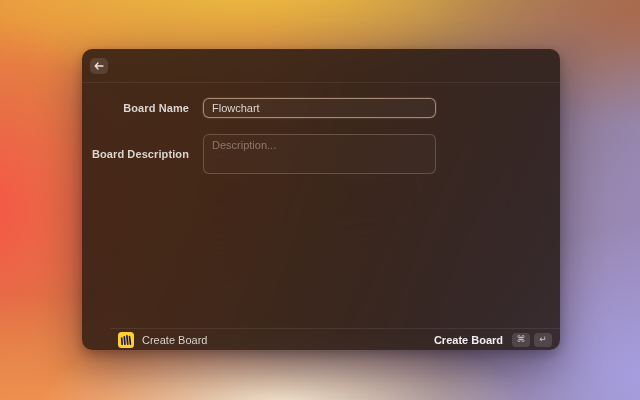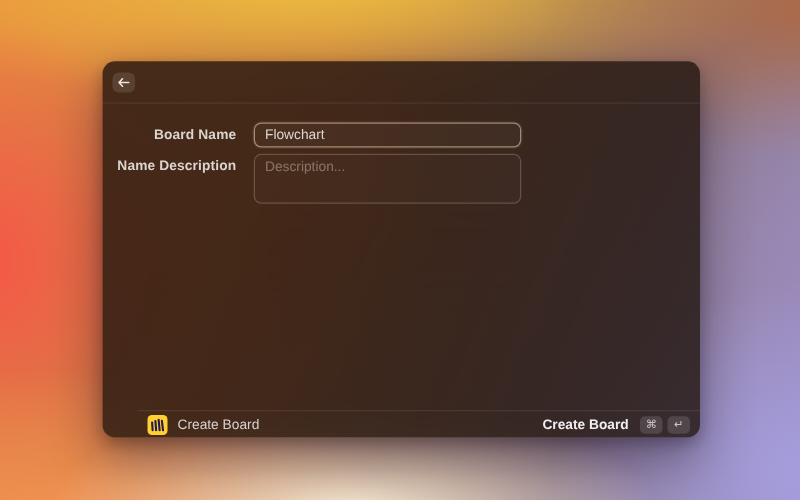--- a/index.html
+++ b/index.html
@@ -38,28 +38,28 @@
     border-bottom:1px solid rgba(255,255,255,0.07);
   }
   .back-btn{
     width:18px;height:16px;border-radius:5px;border:none;cursor:pointer;
     background:rgba(255,255,255,0.11);
     display:flex;align-items:center;justify-content:center;padding:0;
   }
   .back-btn svg{display:block;}
   
   .dlg-form{flex:1 1 auto;padding-top:15px;}
-  .form-row{display:flex;margin-bottom:5px;}
+  .form-row{display:flex;margin-bottom:16px;align-items:center;}
   .form-label{
     width:107px;flex:none;text-align:right;margin-right:14px;
     font-size:11px;font-weight:700;color:#dad5d1;line-height:20px;
     letter-spacing:0.1px;white-space:nowrap;
   }
   .field{
-    width:214px;box-sizing:border-box;border-radius:6px;
+    width:233px;box-sizing:border-box;border-radius:6px;
     font-family:"Liberation Sans","DejaVu Sans",sans-serif;
     font-size:11px;color:#dcd7d2;outline:none;
   }
   .field-name{
     height:20px;padding:0 8px;
     background:rgba(255,255,255,0.03);
     border:1px solid rgba(222,196,168,0.62);
     box-shadow:0 0 0 1px rgba(222,196,168,0.10);
   }
   .field-desc{
@@ -109,21 +109,21 @@
       </span>
     </button>
   </div>
 
   <div class="dlg-form">
     <div class="form-row">
       <label class="form-label">Board Name</label>
       <input class="field field-name" type="text" value="Flowchart" style="">
     </div>
     <div class="form-row">
-      <label class="form-label">Name Description</label>
+      <label class="form-label">Board Description</label>
       <textarea class="field field-desc" placeholder="Description..." style=""></textarea>
     </div>
   </div>
 
   <div class="dlg-footer">
     <div class="app-chip">
       <span class="miro-logo" style="background:#ffd02f;">
         <svg width="16" height="16" viewBox="0 0 16 16">
           <g stroke="#241a4e" stroke-width="1.7" stroke-linecap="round">
             <line x1="4.1" y1="12.2" x2="3.7" y2="6.0"></line>

